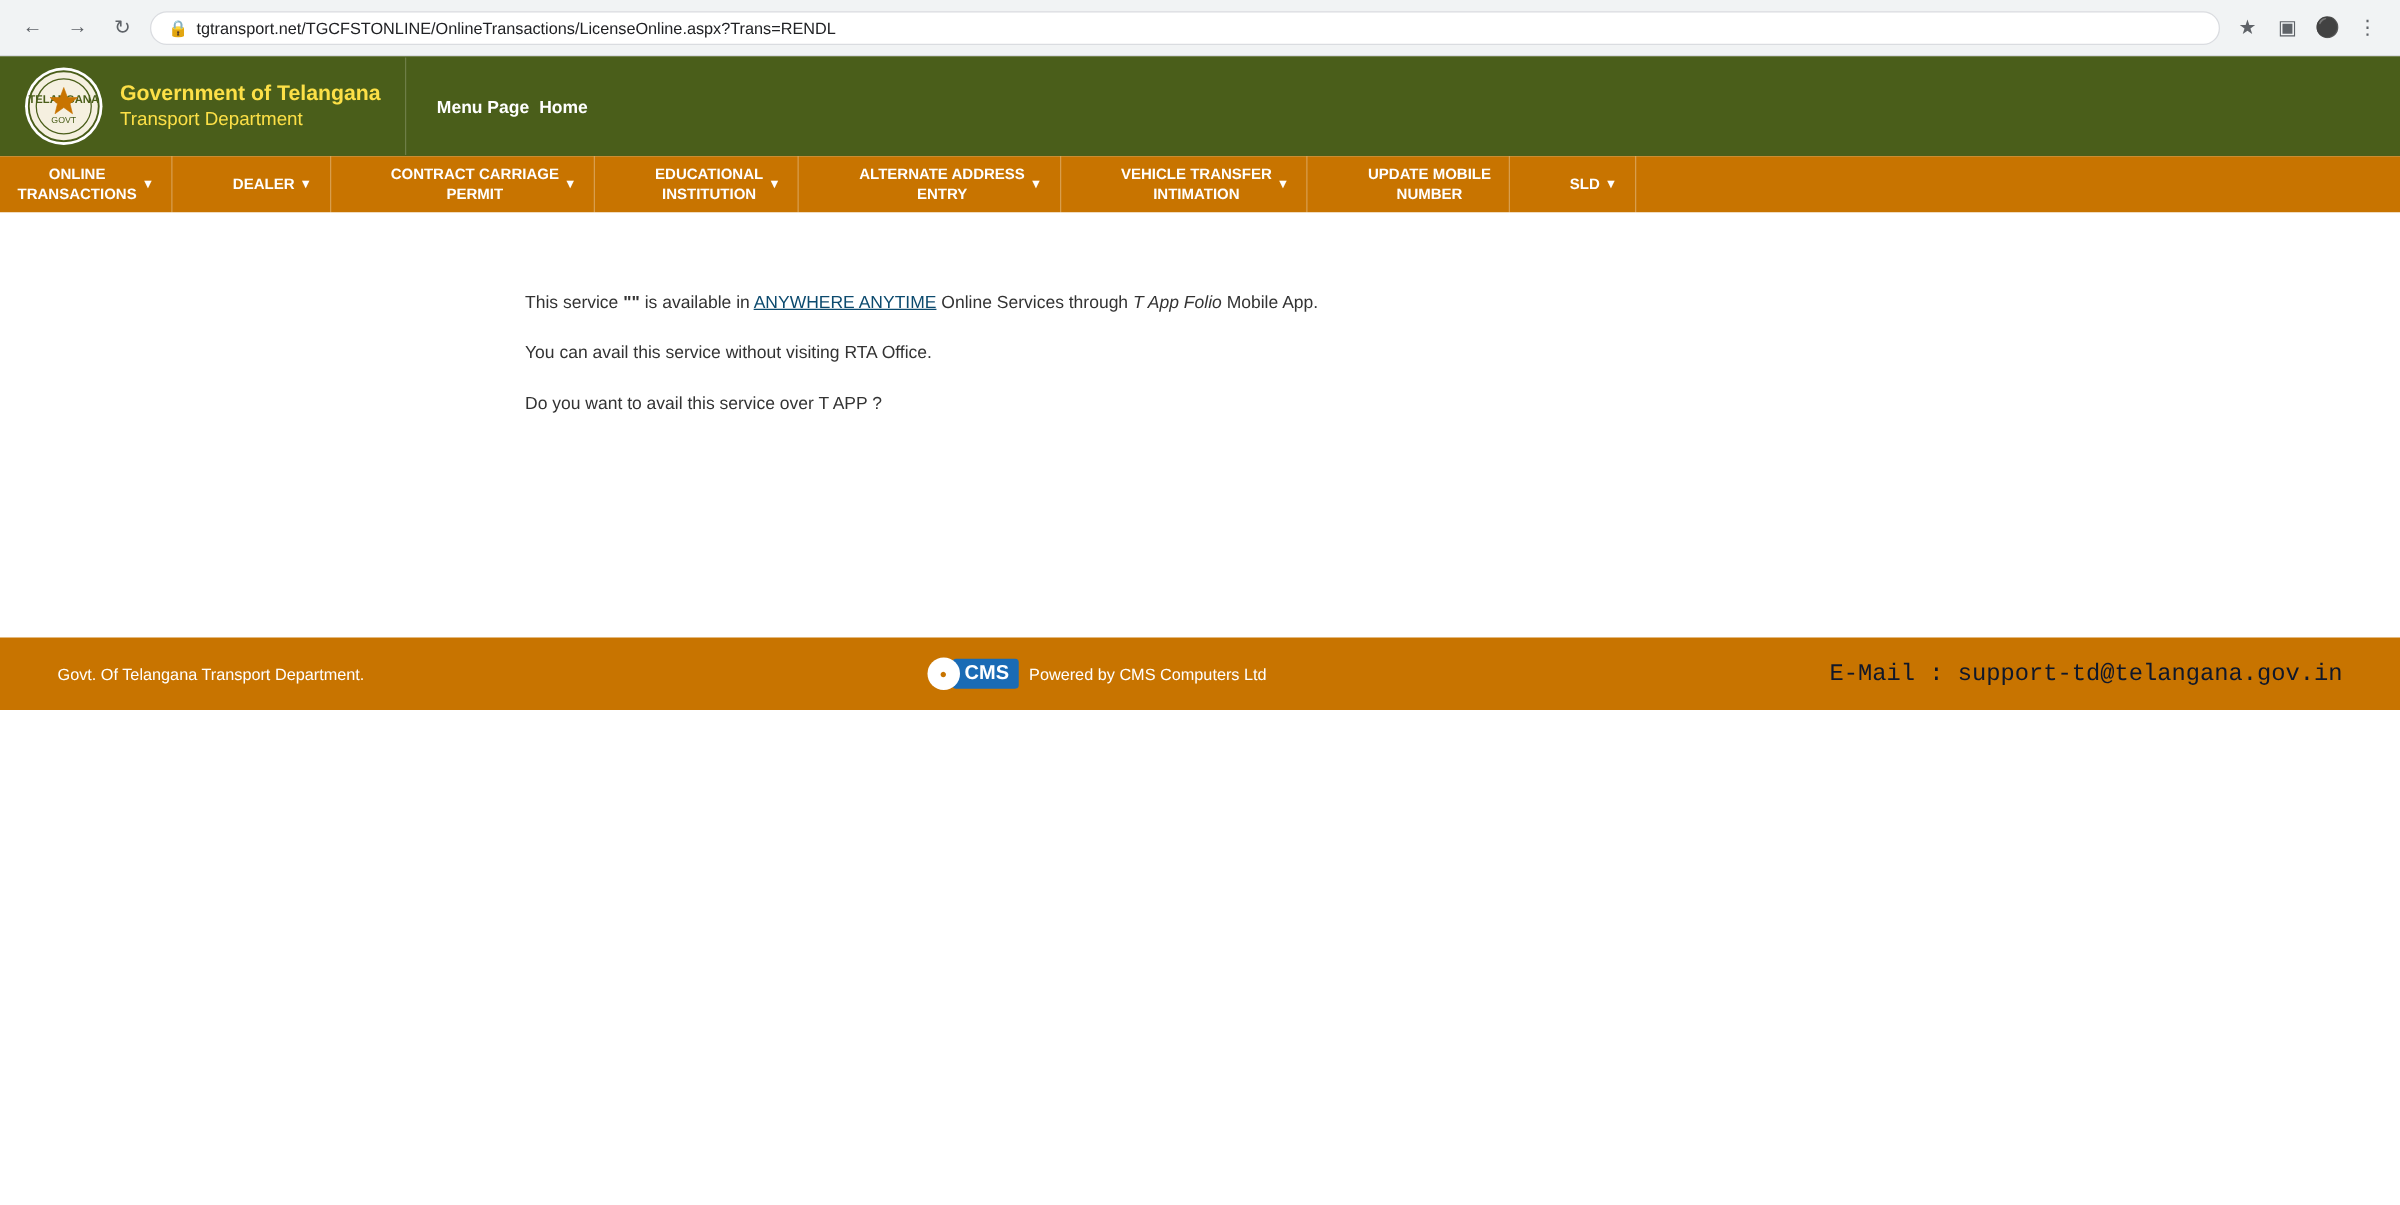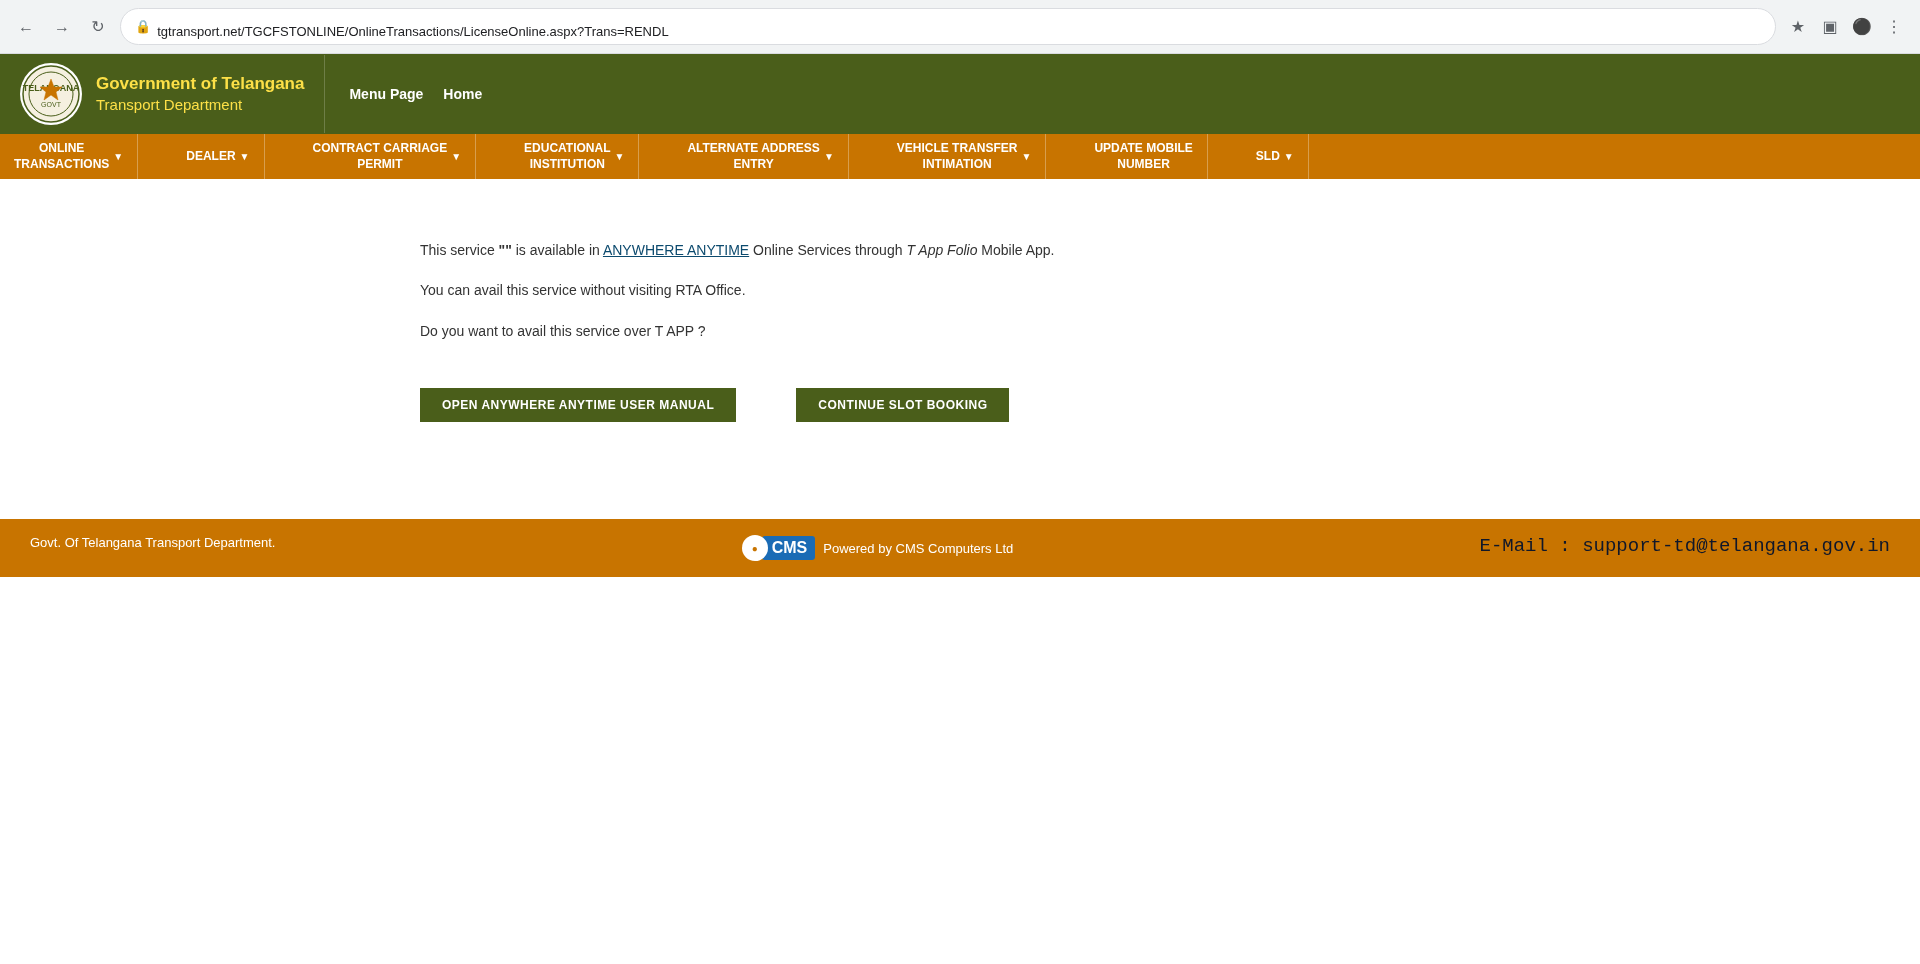--- a/index.html
+++ b/index.html
@@ -27,21 +27,21 @@
       background: #fff;
       border: 1px solid #dadce0;
       border-radius: 20px;
       padding: 5px 14px;
       font-size: 13px;
       color: #202124;
       display: flex;
       align-items: center;
       gap: 6px;
     }
-    .browser-address-text { flex: 1; font-size: 13px; color: #202124; margin-top: 10px; }
+    .browser-address-text { flex: 1; font-size: 13px; color: #202124; }
     .browser-actions { display: flex; gap: 4px; align-items: center; }
     .browser-action-btn {
       width: 28px; height: 28px;
       border: none; background: none;
       cursor: pointer;
       border-radius: 50%;
       display: flex; align-items: center; justify-content: center;
       font-size: 16px; color: #5f6368;
     }
 
@@ -79,21 +79,21 @@
       flex: 1;
       text-align: center;
       color: #fff;
       font-size: 22px;
       font-weight: bold;
       letter-spacing: 0.5px;
     }
     .header-right {
       padding: 0 24px;
       display: flex;
-      gap: 20px;
+      gap: 8px;
       align-items: center;
       justify-content: flex-end;
     }
     .header-right a {
       color: #fff;
       text-decoration: none;
       font-size: 14px;
       font-weight: bold;
     }
 
@@ -157,23 +157,23 @@
       font-size: 12px;
       font-weight: bold;
       letter-spacing: 0.5px;
       text-transform: uppercase;
       cursor: pointer;
     }
 
     
     .footer {
       background: #c87400;
-      padding: 16px 30px;
-      display: flex;
-      align-items: flex-start;
+      padding: 16px 46px;
+      display: flex;
+      align-items: center;
       justify-content: space-between;
       min-height: 55px;
     }
     .footer-left {
       color: #fff;
       font-size: 13px;
     }
     .footer-center {
       display: flex;
       align-items: center;
@@ -283,24 +283,20 @@
     <span class="nav-arrow">▼</span>
   </div>
 </div>
 
 <div class="main-content">
   <p class="info-text">
     This service <strong>""</strong> is available in <span class="anywhere-link">ANYWHERE ANYTIME</span> Online Services through <em>T App Folio</em> Mobile App.
   </p>
   <p class="info-text">You can avail this service without visiting RTA Office.</p>
   <p class="info-text">Do you want to avail this service over T APP ?</p>
-  <div class="buttons-row">
-    <button class="btn-green">OPEN ANYWHERE ANYTIME USER MANUAL</button>
-    <button class="btn-green">CONTINUE SLOT BOOKING</button>
-  </div>
 </div>
 
 <div class="footer">
   <div class="footer-left">Govt. Of Telangana Transport Department.</div>
   <div class="footer-center">
     <div class="cms-logo">
       <div class="cms-circle">●</div>
       <div class="cms-box">CMS</div>
     </div>
     <span>Powered by CMS Computers Ltd</span>

